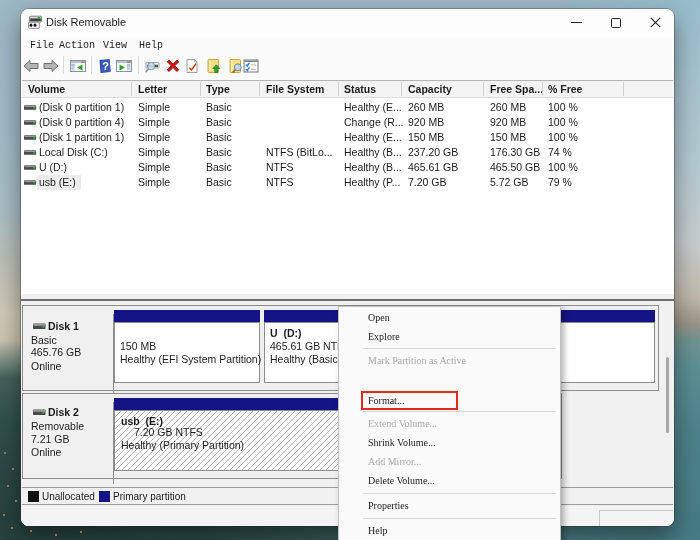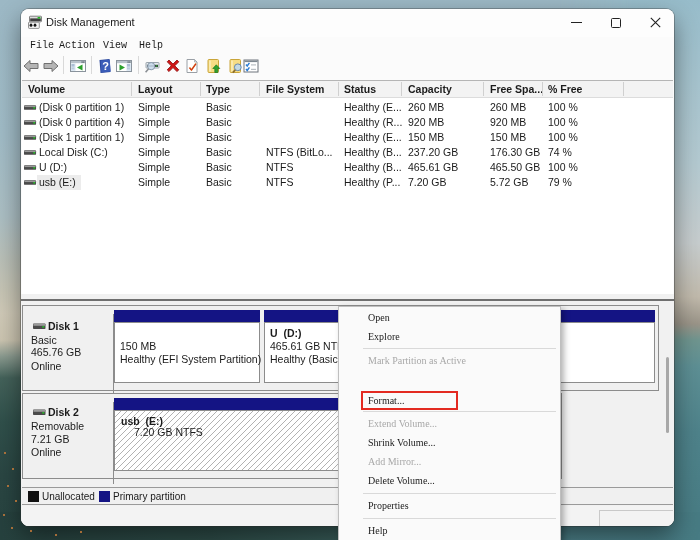--- a/index.html
+++ b/index.html
@@ -56,21 +56,21 @@
   <div class="window">
     <div class="titlebar">
       <svg class="abs" style="left:7px;top:6px" width="14" height="14" viewBox="0 0 14 14">
         <rect x="1.5" y="1.2" width="12" height="5.6" rx="0.8" fill="#dcdcdc" stroke="#666" stroke-width="0.8"></rect>
         <rect x="2.2" y="3.4" width="10.6" height="2.6" fill="#3d3d3d"></rect>
         <rect x="9.6" y="2" width="2.8" height="1.6" fill="#22b822"></rect>
         <rect x="0.5" y="7.2" width="10.8" height="6.2" rx="0.8" fill="#f3f3f3" stroke="#777" stroke-width="0.8"></rect>
         <ellipse cx="3" cy="10.2" rx="1.4" ry="1.6" fill="#161616"></ellipse>
         <ellipse cx="7" cy="10.2" rx="1.4" ry="1.6" fill="#161616"></ellipse>
       </svg>
-      <div class="title-text" style="top:6px">Disk Management</div>
+      <div class="title-text" style="top:6px">Disk Removable</div>
       <div class="abs" style="left:550px;top:13px;width:11px;height:1px;background:#222"></div>
       <div class="abs" style="left:590px;top:9px;width:8px;height:8px;border:1px solid #222;border-radius:1.5px"></div>
       <svg class="abs" style="left:629px;top:8px" width="11" height="11" viewBox="0 0 11 11">
         <path d="M0.8 0.8 L10.2 10.2 M10.2 0.8 L0.8 10.2" stroke="#222" stroke-width="1.1"></path>
       </svg>
     </div>
     <div class="menubar">
       <span style="left:9px">File</span>
       <span style="left:38px">Action</span>
       <span style="left:82px">View</span>
@@ -157,21 +157,21 @@
         <path d="M3 11 L4.2 12.5 L6.4 9.3" stroke="#2f7fd4" stroke-width="1.5" fill="none"></path>
         <rect x="8" y="6.3" width="5" height="1.2" fill="#b9bfc4"></rect>
         <rect x="8" y="10.8" width="5" height="1.2" fill="#b9bfc4"></rect>
       </svg>
     </div>
 
     <div class="listview">
       <div class="lv-header">
         <div class="hcell" style="left:6px">Volume</div>
         <div class="hsep" style="left:109px"></div>
-        <div class="hcell" style="left:116px">Layout</div>
+        <div class="hcell" style="left:116px">Letter</div>
         <div class="hsep" style="left:177.5px"></div>
         <div class="hcell" style="left:184px">Type</div>
         <div class="hsep" style="left:237px"></div>
         <div class="hcell" style="left:244px">File System</div>
         <div class="hsep" style="left:315.5px"></div>
         <div class="hcell" style="left:322px">Status</div>
         <div class="hsep" style="left:378.8px"></div>
         <div class="hcell" style="left:386px">Capacity</div>
         <div class="hsep" style="left:461px"></div>
         <div class="hcell" style="left:468px">Free Spa...</div>
@@ -196,21 +196,21 @@
       </div>
       <div class="lv-row" style="top:34px">
         <svg class="vol-ico" viewBox="0 0 14 8">
             <rect x="0" y="1" width="13" height="5" rx="1" fill="#4a4a4a"></rect>
             <rect x="0.5" y="1.5" width="12" height="1.5" fill="#9a9a9a"></rect>
             <rect x="10" y="3" width="2" height="1.6" fill="#27c027"></rect>
           </svg>
         <span style="left:17px">(Disk 0 partition 4)</span>
         <span style="left:116px">Simple</span>
         <span style="left:184px">Basic</span>
-        <span style="left:322px">Healthy (R...</span>
+        <span style="left:322px">Change (R...</span>
         <span style="left:386px">920 MB</span>
         <span style="left:468px">920 MB</span>
         <span style="left:526px">100 %</span>
       </div>
       <div class="lv-row" style="top:49px">
         <svg class="vol-ico" viewBox="0 0 14 8">
             <rect x="0" y="1" width="13" height="5" rx="1" fill="#4a4a4a"></rect>
             <rect x="0.5" y="1.5" width="12" height="1.5" fill="#9a9a9a"></rect>
             <rect x="10" y="3" width="2" height="1.6" fill="#27c027"></rect>
           </svg>
@@ -319,20 +319,21 @@
             <defs>
                   <pattern id="hp" width="6" height="6" patternUnits="userSpaceOnUse">
                     <path d="M-1 7 L7 -1 M2 10 L10 2 M-4 4 L4 -4" stroke="#a9a9a9" stroke-width="0.9" fill="none"></path>
                   </pattern>
                 </defs>
             <rect x="0" y="0" width="100%" height="100%" fill="url(#hp)"></rect>
               </svg>
             </div>
           <div class="ptext" style="left:7px;top:16.5px;font-weight:bold">usb&nbsp; (E:)</div>
           <div class="ptext" style="left:20px;top:28px">7.20 GB NTFS</div>
+          <div class="ptext" style="left:7px;top:40.5px">Healthy (Primary Partition)</div>
         </div>
       </div>
 
       <div class="abs" style="left:645px;top:63px;width:3px;height:76px;background:#a8a8a8;border-radius:2px"></div>
     </div>
 
     <div class="legend">
       <div class="abs" style="left:6px;top:3px;width:11px;height:11px;background:#111"></div>
       <div class="abs" style="left:20px;top:1px;line-height:15px">Unallocated</div>
       <div class="abs" style="left:77px;top:3px;width:11px;height:11px;background:#141484"></div>

